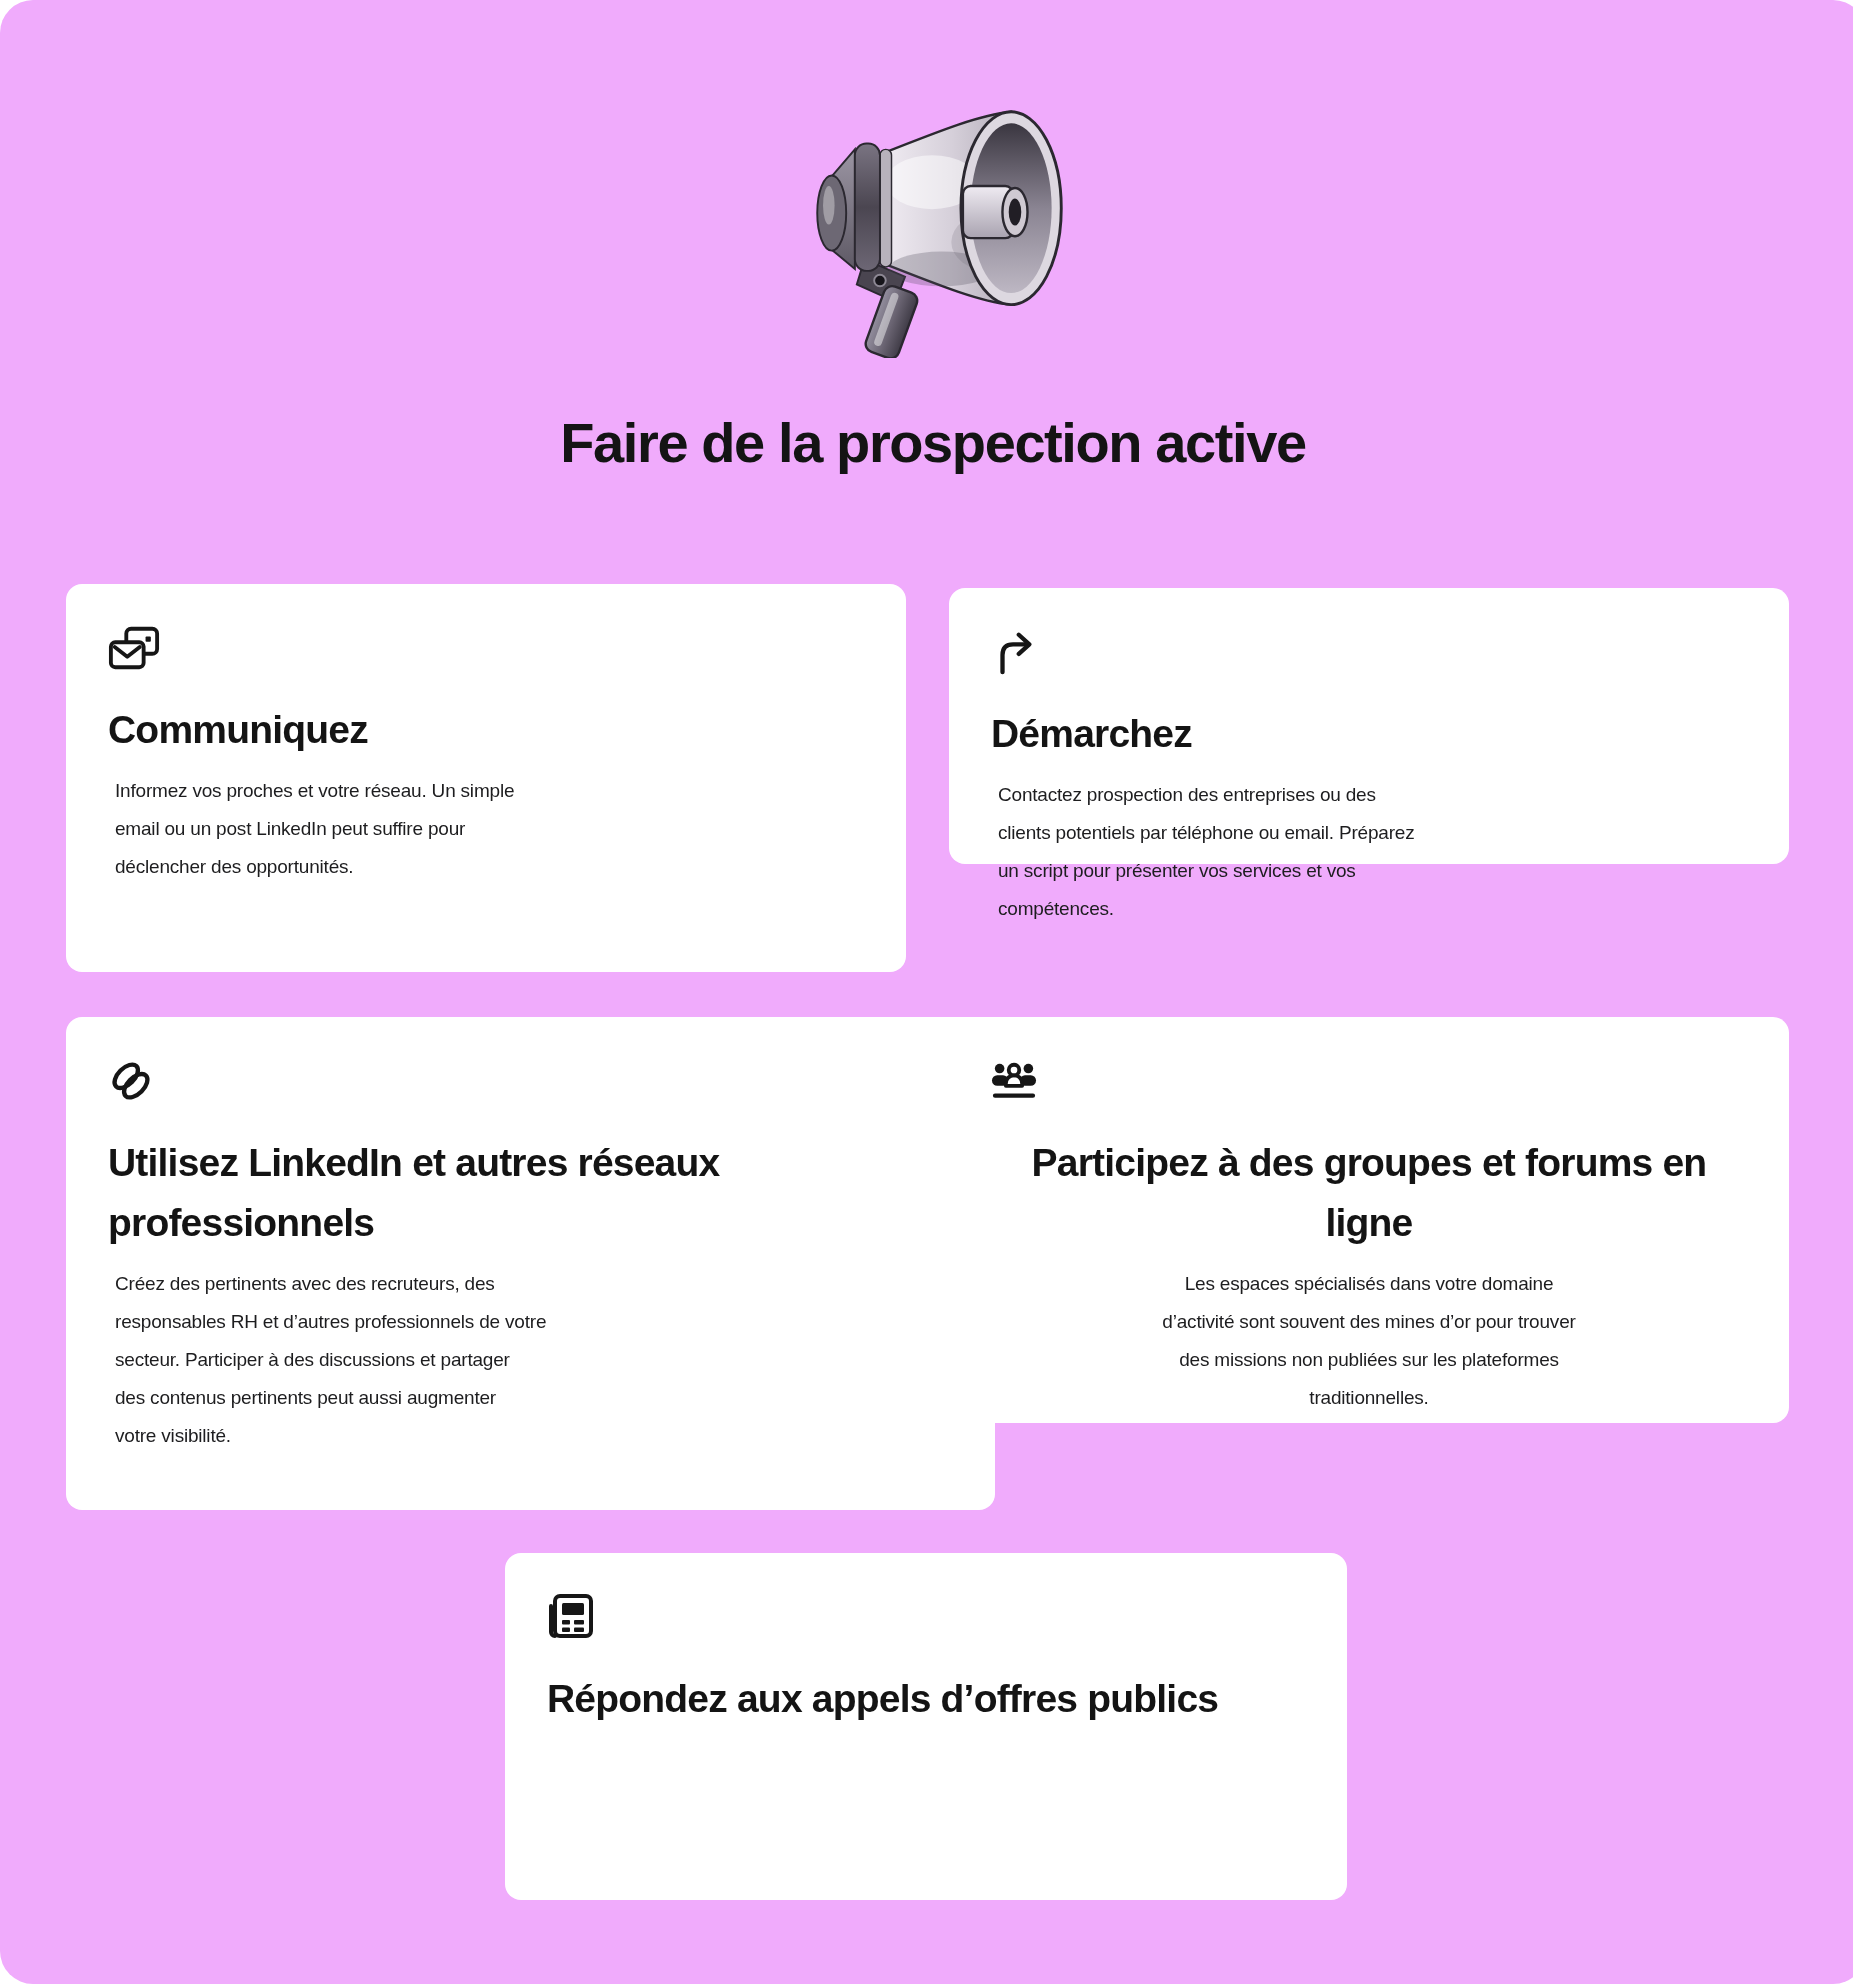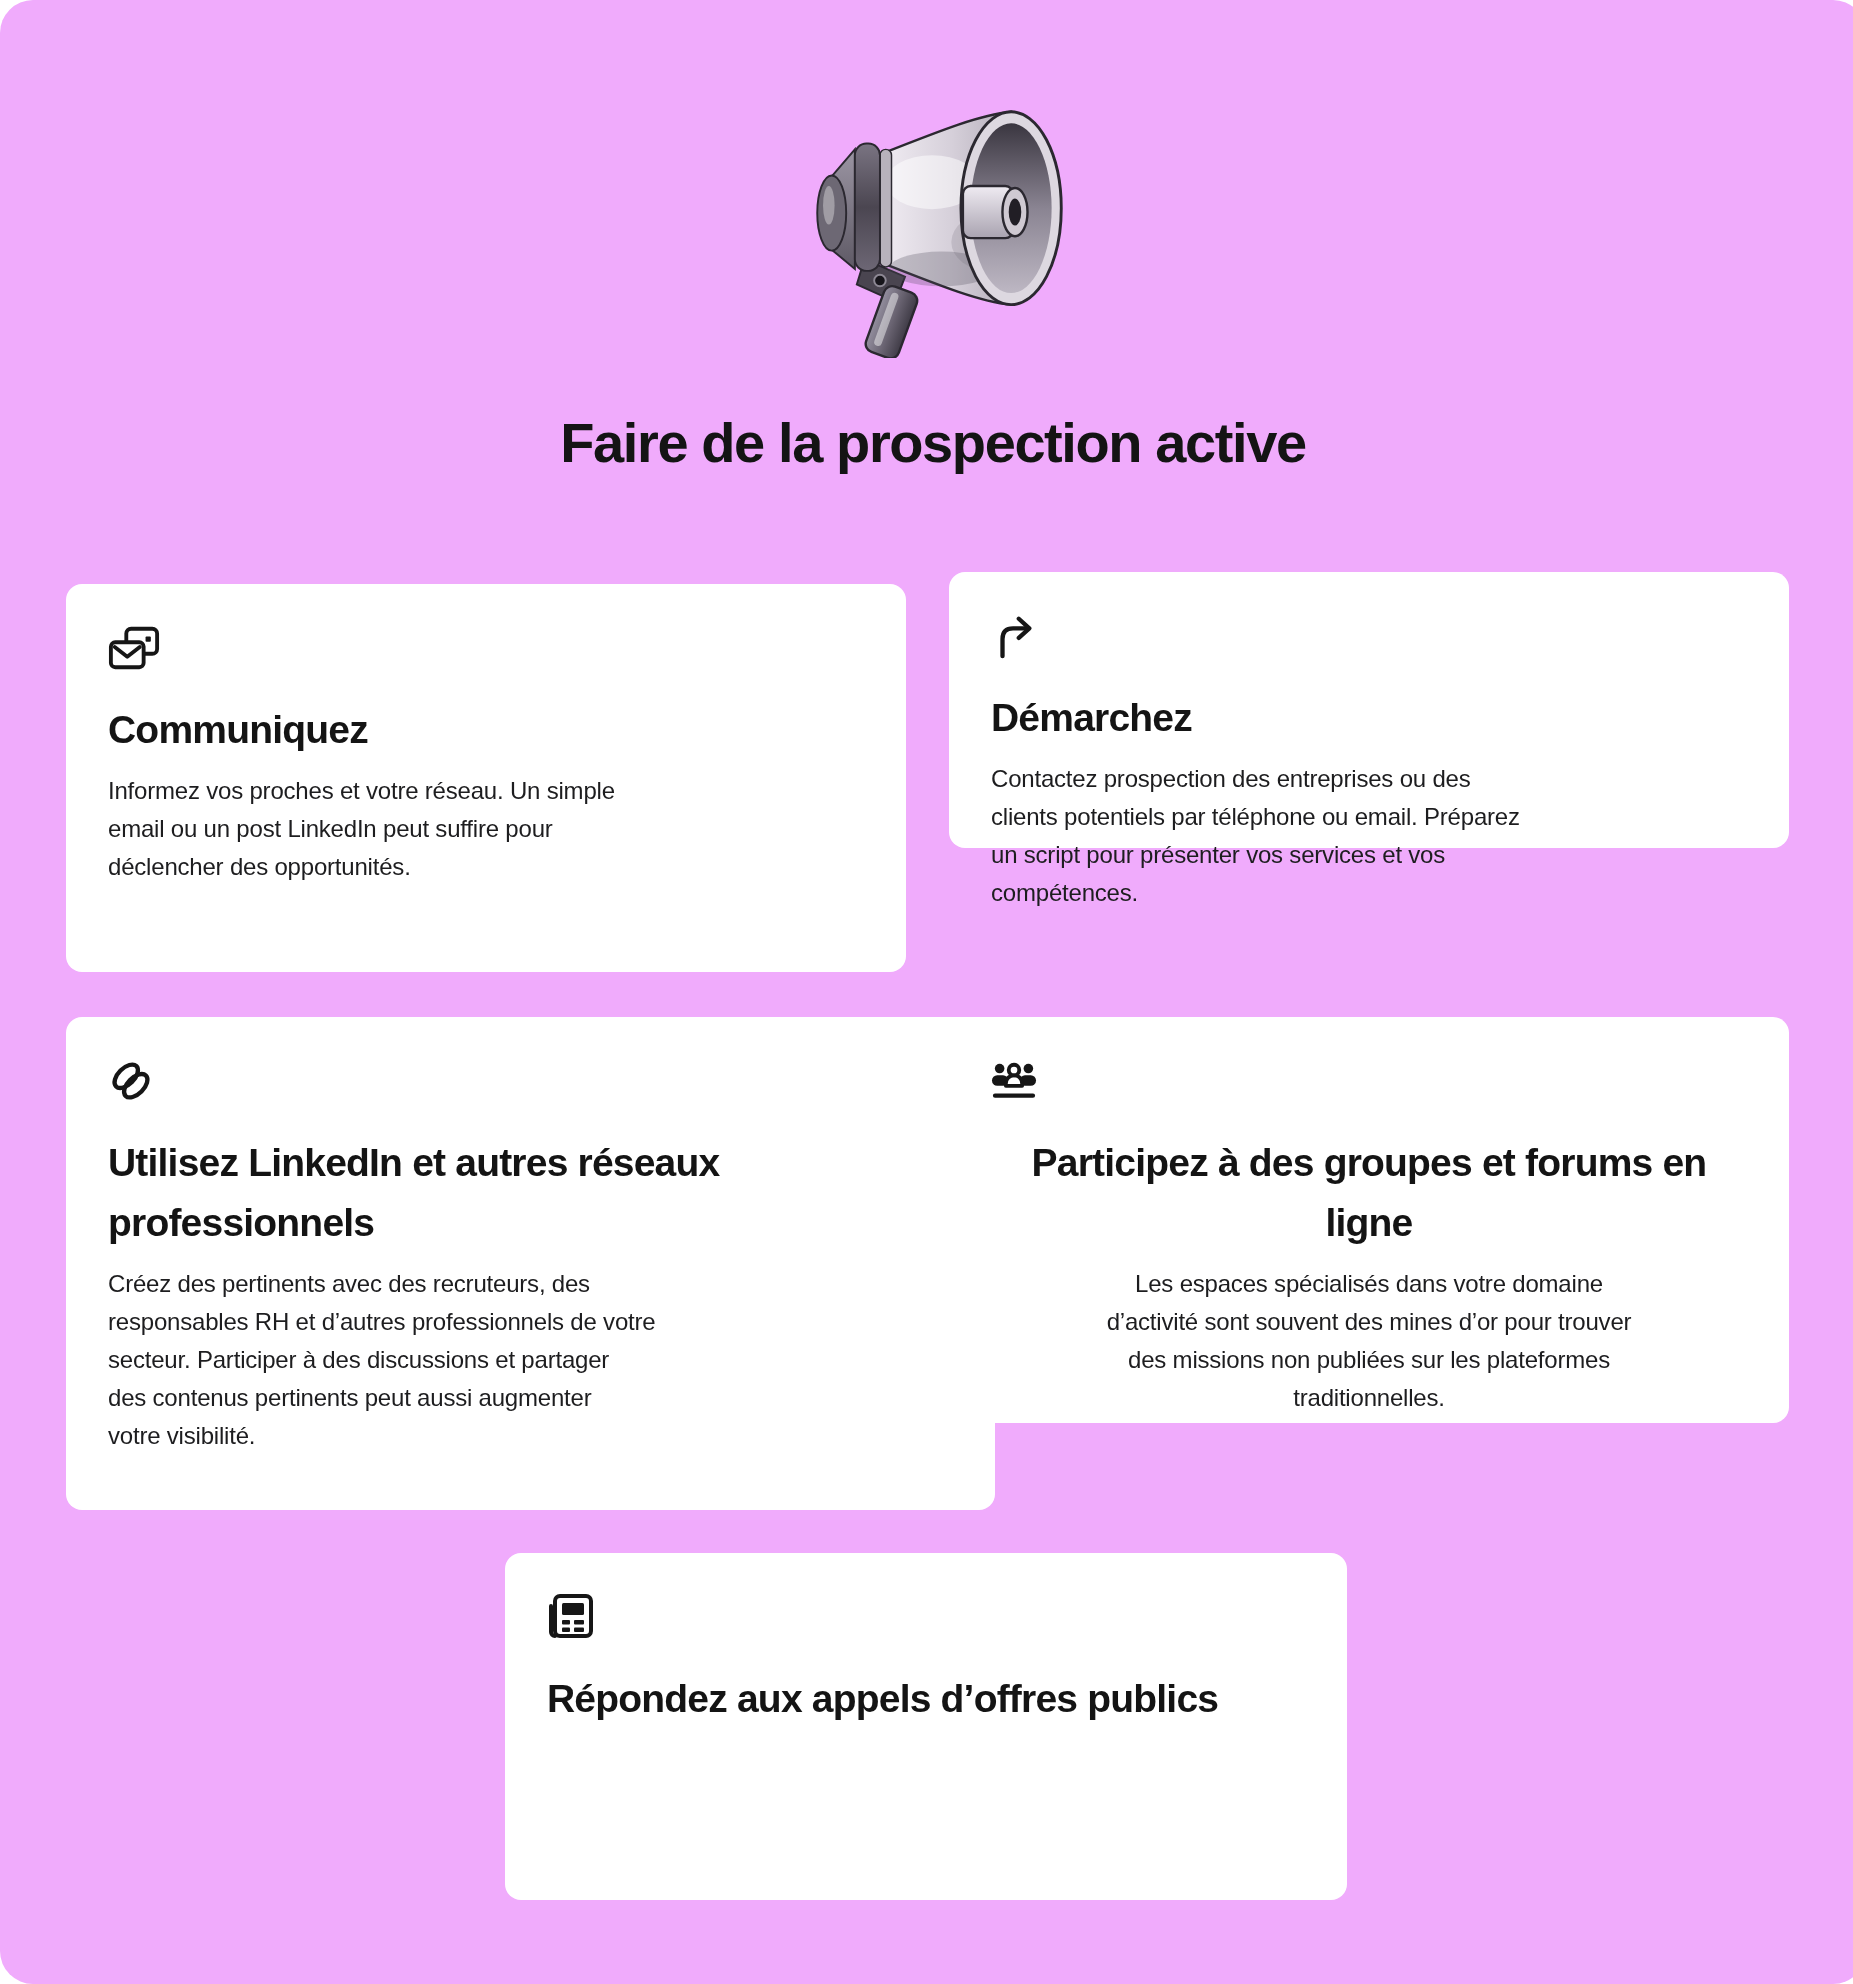--- a/index.html
+++ b/index.html
@@ -25,37 +25,37 @@
     line-height:1.2;
   }
   .card {
     position:absolute;
     background:#FFFFFF;
     border-radius:16px;
     padding:41px 42px;
     box-sizing:border-box;
   }
   .card-1 { left:66px;  top:584px;  width:840px; height:388px; }
-  .card-2 { left:949px; top:572px;  width:840px; height:276px; }
+  .card-2 { left:949px; top:588px;  width:840px; height:276px; }
   .card-3 { left:66px;  top:1017px; width:929px; height:493px; }
   .card-4 { left:949px; top:1017px; width:840px; height:406px;text-align:center; }
   .card-5 { left:505px; top:1553px; width:842px; height:347px; }
   .card .icon {
     display:block; height:46px; margin-bottom:29px;
   }
   .card h2 {
     margin:0 0 11.6px 0;
     font-size:39px; font-weight:700; letter-spacing:-0.8px;
     line-height:1.55;
     color:#141414;
     white-space:pre-line;
   }
   .card p {
-    margin:0;
-    font-size:24px; font-weight:400; letter-spacing:-0.2px;
+    margin:7px;
+    font-size:19px; font-weight:400; letter-spacing:-0.2px;
     line-height:38px;
     color:#1D1D1F;
     white-space:pre-line;
   }
   .icon svg { display:block; }
 </style>
 </head>
 <body>
 
 <div class="page">

